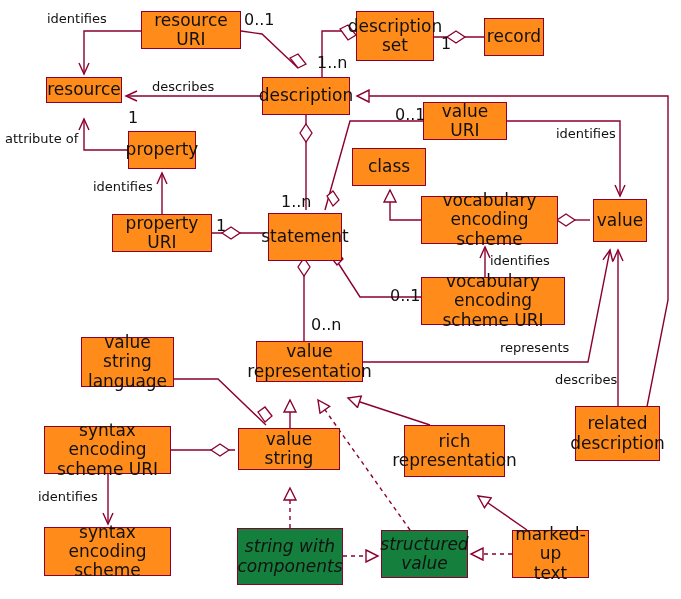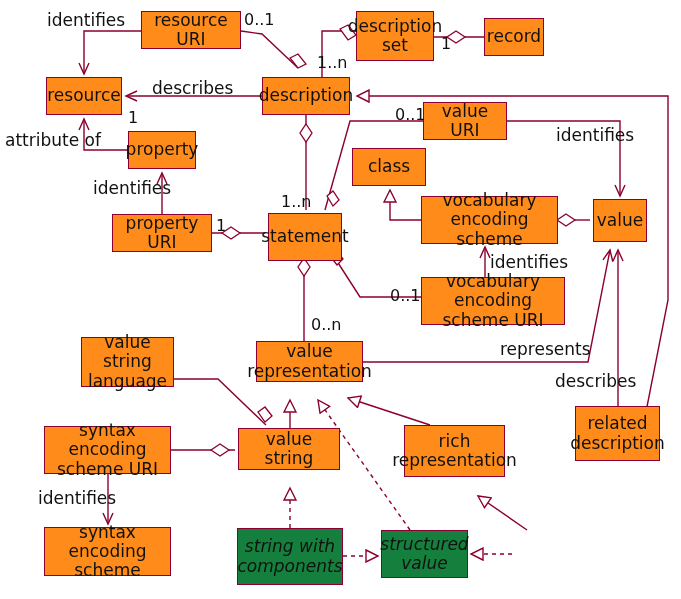--- a/index.html
+++ b/index.html
@@ -22,21 +22,21 @@
     font-size:17px;
     line-height:1.12;
     padding:2px 3px;
     z-index:3;
   }
   .node.fill{background:#ff8c1a;}
   .node.white{background:#15803d;font-style:italic;}
   .lbl{
     position:absolute;
     color:#111111;
-    font-size:17px;
+    font-size:13px;
     white-space:nowrap;
     z-index:4;
     line-height:1;
   }
   .mult{
     position:absolute;
     color:#111111;
     font-size:16px;
     white-space:nowrap;
     z-index:4;
@@ -135,21 +135,21 @@
   <div class="node fill" style="left:141px;top:11px;width:100px;height:38px;">
     <span>resource URI</span>
   </div>
   <div class="node fill" style="left:356px;top:11px;width:78px;height:50px;">
     <span style="white-space:pre-line;">description
 set</span>
   </div>
   <div class="node fill" style="left:484px;top:18px;width:60px;height:38px;">
     <span>record</span>
   </div>
-  <div class="node fill" style="left:46px;top:77px;width:76px;height:38px;">
+  <div class="node fill" style="left:46px;top:77px;width:76px;height:26px;">
     <span>resource</span>
   </div>
   <div class="node fill" style="left:262px;top:77px;width:88px;height:38px;">
     <span>description</span>
   </div>
   <div class="node fill" style="left:128px;top:131px;width:68px;height:38px;">
     <span>property</span>
   </div>
   <div class="node fill" style="left:423px;top:102px;width:84px;height:38px;">
     <span>value URI</span>
@@ -201,20 +201,24 @@
     <span style="white-space:pre-line;">syntax encoding
 scheme</span>
   </div>
   <div class="node white" style="left:237px;top:528px;width:106px;height:57px;">
     <span style="white-space:pre-line;">string with
 components</span>
   </div>
   <div class="node white" style="left:381px;top:530px;width:87px;height:48px;">
     <span style="white-space:pre-line;">structured
 value</span>
+  </div>
+  <div class="node fill" style="left:512px;top:530px;width:77px;height:48px;">
+    <span style="white-space:pre-line;">marked-up
+text</span>
   </div>
 
   <div class="lbl" style="left:47px;top:12px;">identifies</div>
   <div class="lbl" style="left:152px;top:80px;">describes</div>
   <div class="lbl" style="left:5px;top:132px;">attribute of</div>
   <div class="lbl" style="left:93px;top:180px;">identifies</div>
   <div class="lbl" style="left:556px;top:127px;">identifies</div>
   <div class="lbl" style="left:490px;top:254px;">identifies</div>
   <div class="lbl" style="left:500px;top:341px;">represents</div>
   <div class="lbl" style="left:555px;top:373px;">describes</div>

